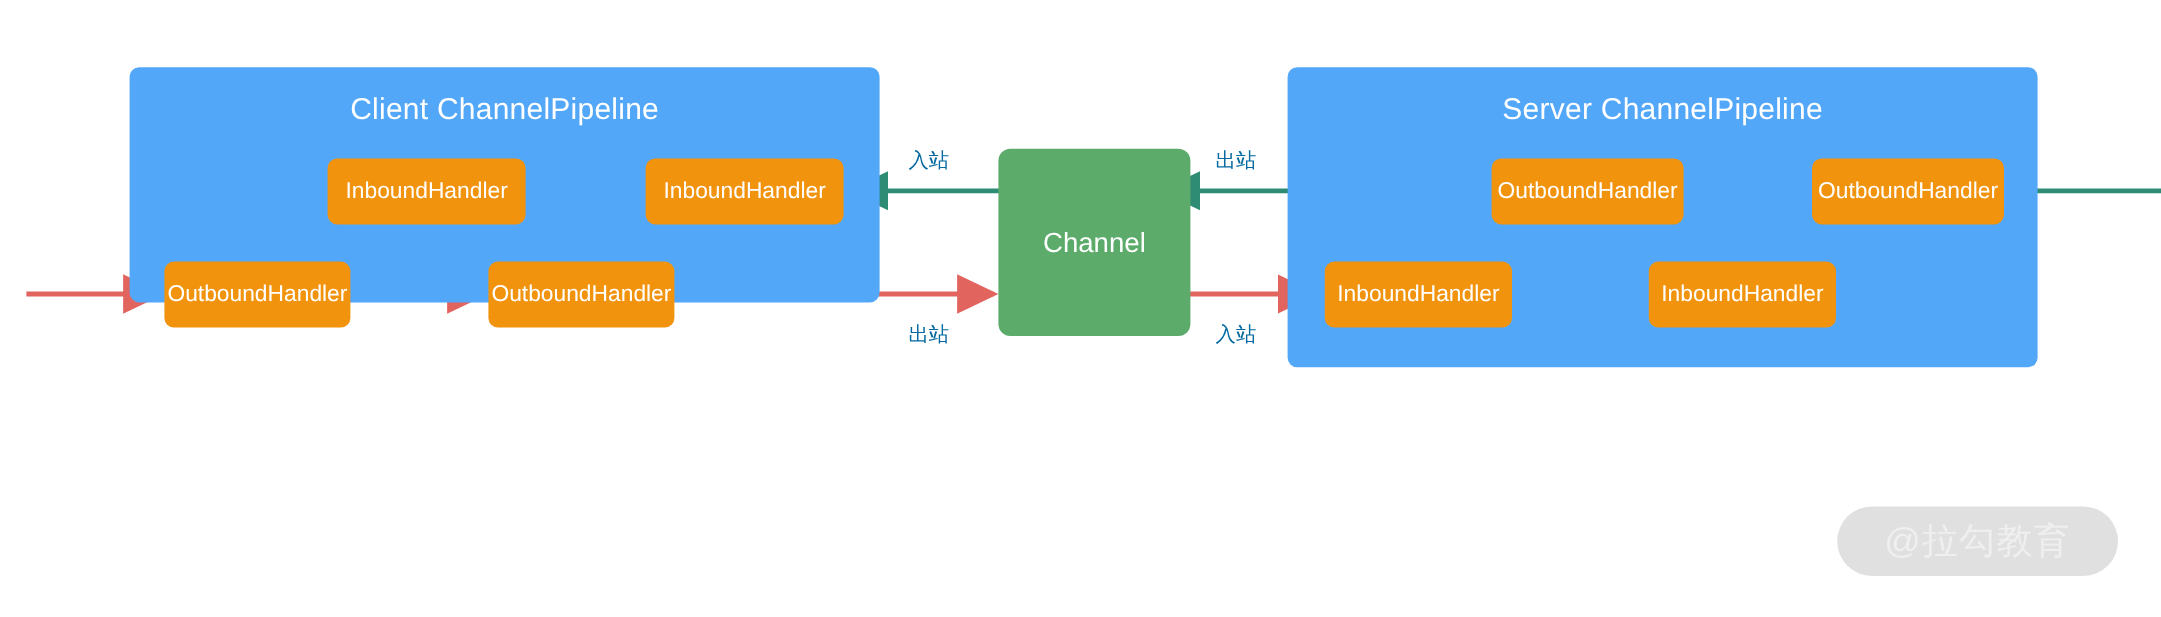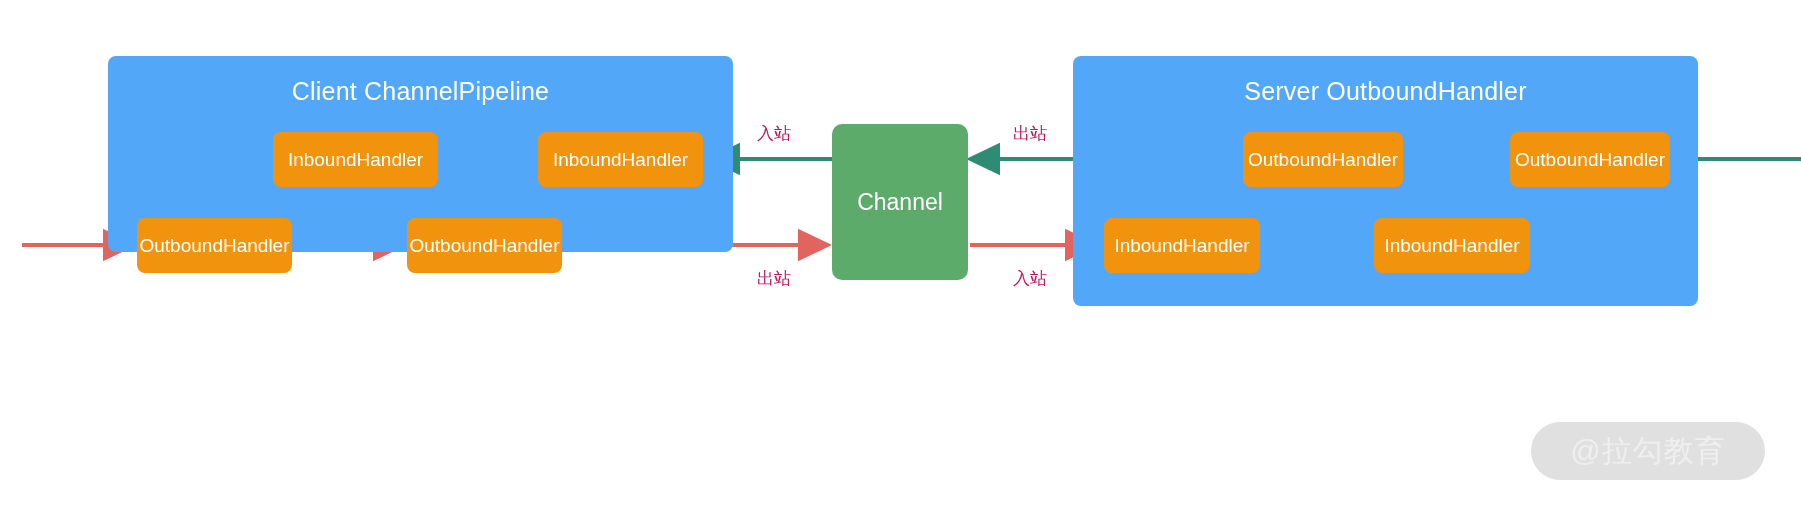--- a/index.html
+++ b/index.html
@@ -60,21 +60,21 @@
     font-size: 23px;
     display: flex;
     align-items: center;
     justify-content: center;
     white-space: nowrap;
   }
 
   
   .cn-label {
     position: absolute;
-    color: #be185d;
+    color: #0369a1;
     font-size: 17px;
     line-height: 20px;
     white-space: nowrap;
   }
 
   
   #arrows {
     position: absolute;
     left: 0;
     top: 0;
@@ -164,39 +164,39 @@
   </div>
 
   <div class="handler" style="left:137px; top:218px; width:155px; height:55px;">
     <span>OutboundHandler</span>
   </div>
 
   <div class="handler" style="left:407px; top:218px; width:155px; height:55px;">
     <span>OutboundHandler</span>
   </div>
 
-  <div class="channel" style="left:832px; top:124px; width:136px; height:156px;">
+  <div class="channel" style="left:832px; top:124px; width:160px; height:156px;">
     <span>Channel</span>
   </div>
 
   <div class="cn-label" style="left:757px; top:124px;">
     <span>入站</span>
   </div>
   <div class="cn-label" style="left:757px; top:269px;">
     <span>出站</span>
   </div>
   <div class="cn-label" style="left:1013px; top:124px;">
     <span>出站</span>
   </div>
   <div class="cn-label" style="left:1013px; top:269px;">
     <span>入站</span>
   </div>
 
   <div class="pipeline" style="left:1073px; top:56px; width:625px; height:250px;">
-    <div class="pipeline-title">Server OutboundHandler</div>
+    <div class="pipeline-title">Server ChannelPipeline</div>
   </div>
 
   <div class="handler" style="left:1243px; top:132px; width:160px; height:55px;">
     <span>OutboundHandler</span>
   </div>
 
   <div class="handler" style="left:1510px; top:132px; width:160px; height:55px;">
     <span>OutboundHandler</span>
   </div>
 

